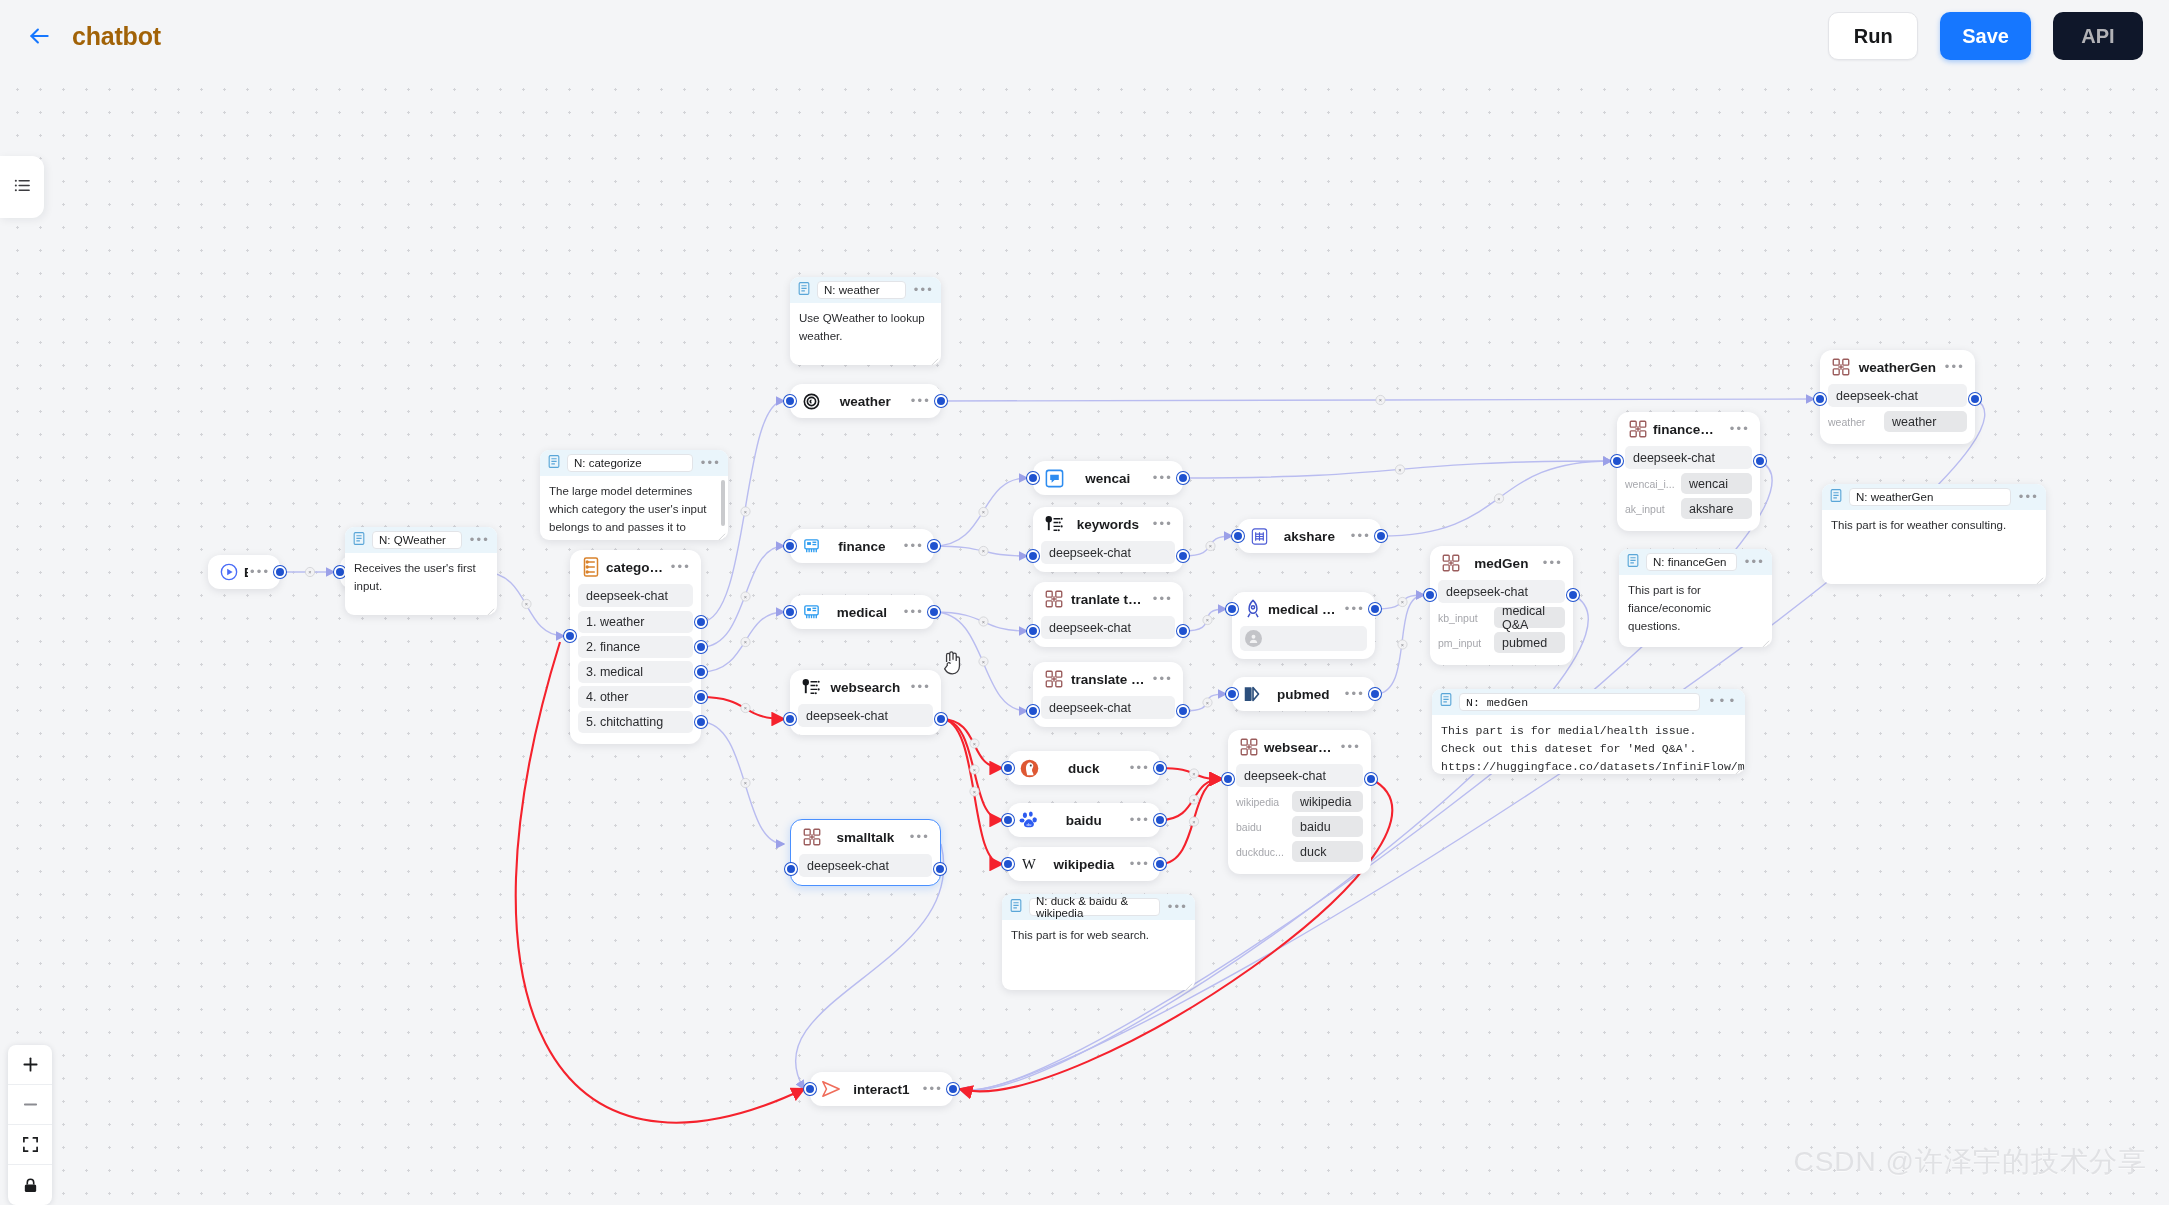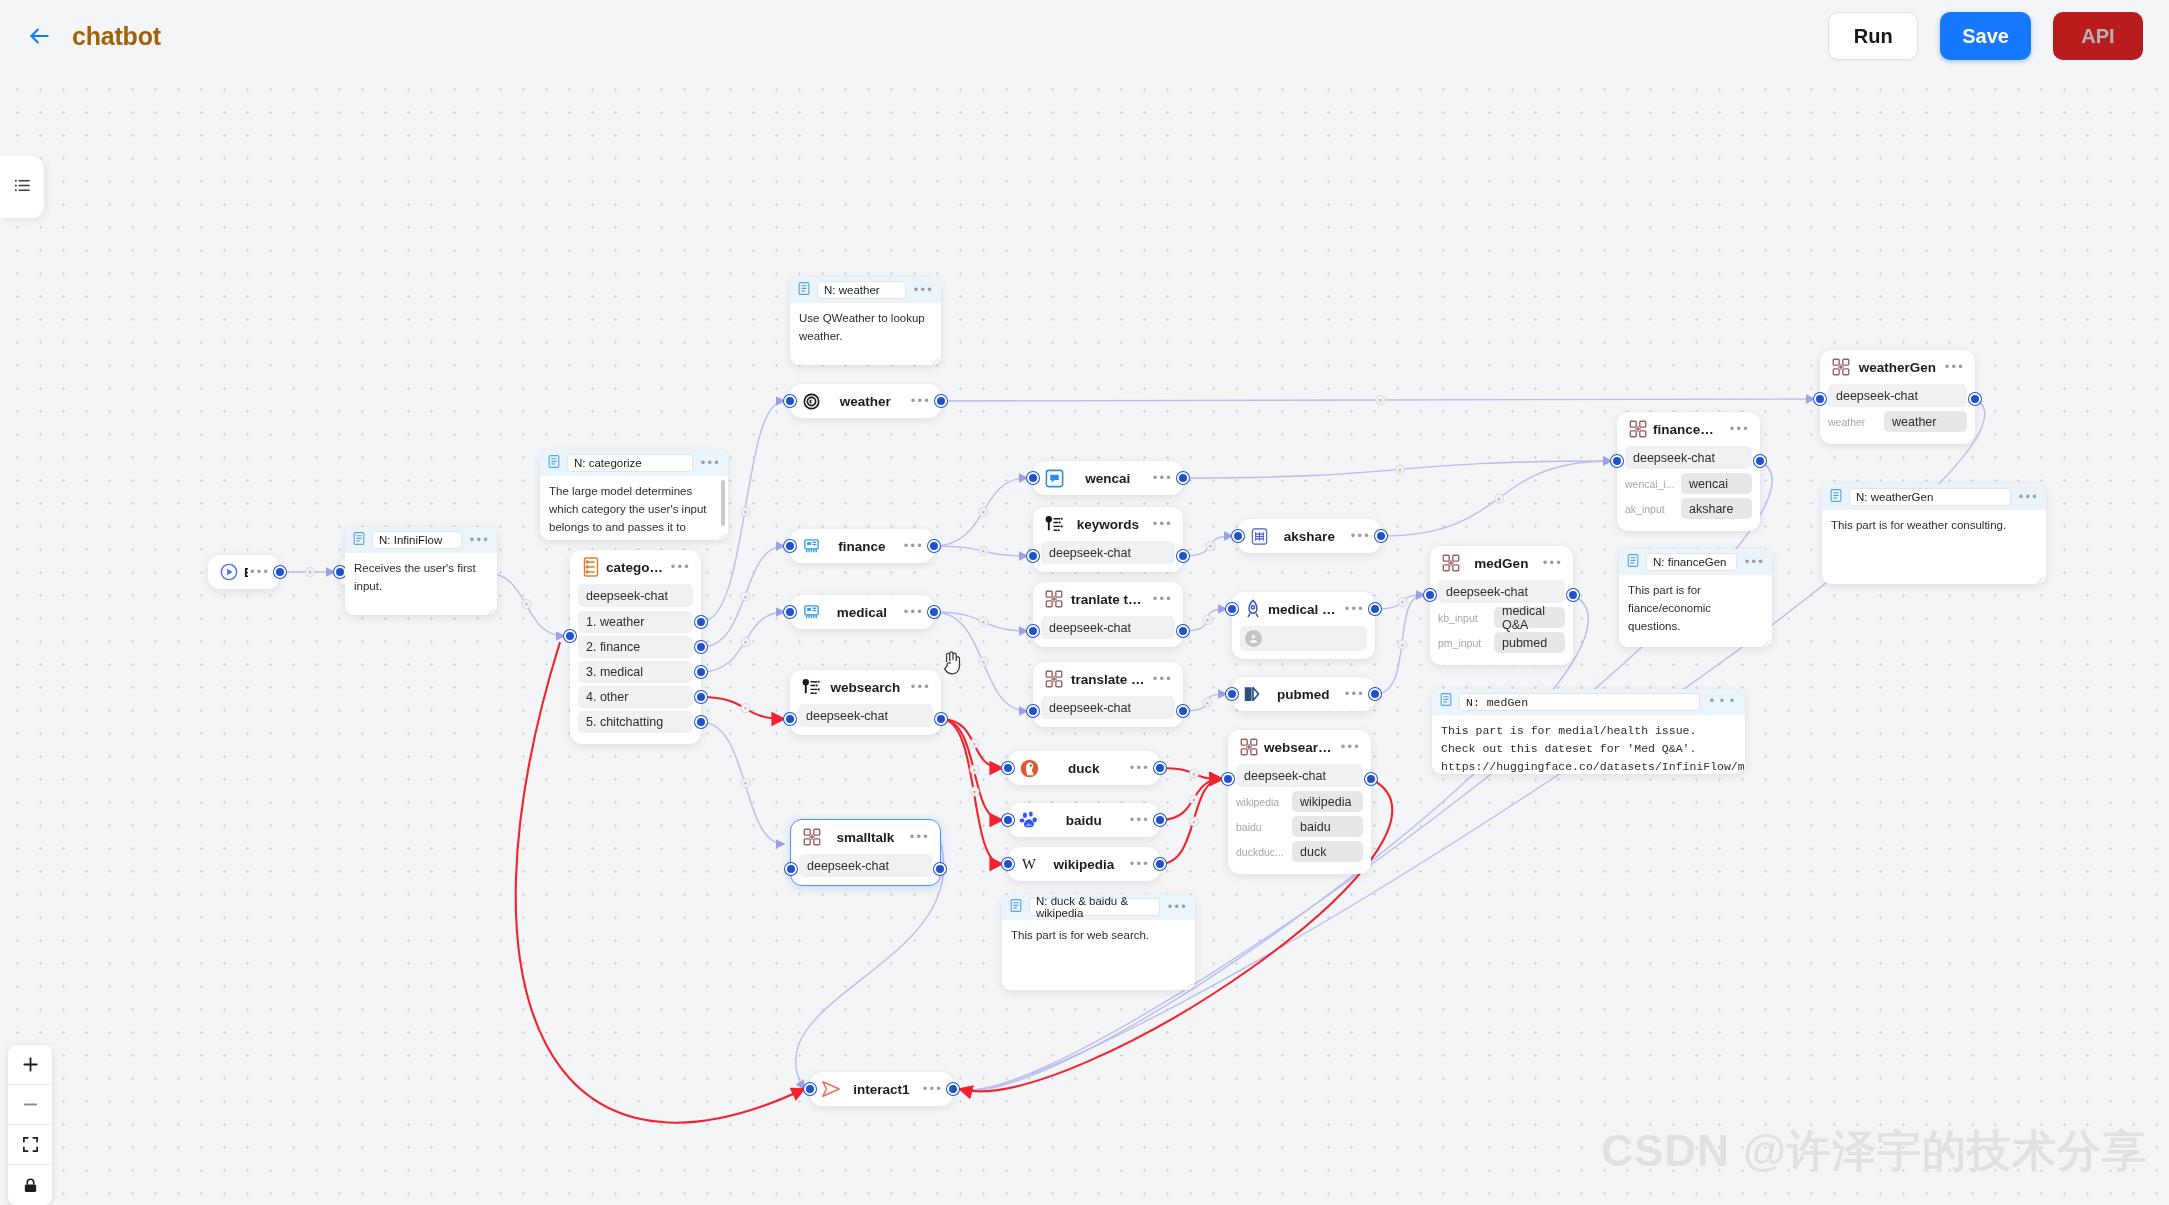--- a/index.html
+++ b/index.html
@@ -14,21 +14,21 @@
   #back-arrow svg { display:block; }
   #app-title { margin-left:12px; font-size:25px; font-weight:bold; color:#a16207;
     letter-spacing:-0.2px; }
   #header-actions { margin-left:auto; margin-right:26px; display:flex; align-items:center; gap:22px; }
   .hbtn { height:48px; border-radius:10px; font-size:20px; font-weight:bold;
     display:flex; align-items:center; justify-content:center; cursor:pointer;
     min-width:90px; padding:0 22px; }
   .hbtn.run { background:#ffffff; color:#17181a; border:1px solid #e3e4e8;
     box-shadow:0 1px 2px rgba(16,24,40,.05); }
   .hbtn.save { background:#1677ff; color:#ffffff; box-shadow:0 2px 5px rgba(22,119,255,.35); }
-  .hbtn.api { background:#b91c1c; color:#b2b2b6; }
+  .hbtn.api { background:#0f172a; color:#b2b2b6; }
 
   
   #canvas { position:absolute; left:0; top:72px; width:2169px; height:1133px;
     background-color:#f4f5f7;
     background-image:radial-gradient(circle, #d3d4d8 1.1px, transparent 1.2px);
     background-size:23px 23px; background-position:6px 6px; overflow:hidden; }
   #edge-layer { position:absolute; left:0; top:0; width:2169px; height:1133px; }
 
   
   #left-panel { position:absolute; left:0; top:84px; width:44px; height:62px;
@@ -90,22 +90,22 @@
     white-space:pre-line; position:relative; height:calc(100% - 26px); overflow:hidden; }
   .note-resize { position:absolute; right:2px; bottom:2px; width:9px; height:9px;
     opacity:.45; }
   .note-scrollbar { position:absolute; right:3px; top:4px; width:4px; height:46px;
     background:#c9cacd; border-radius:3px; }
 
   
   #hand-cursor { position:absolute; left:940px; top:575px; width:26px; height:30px; z-index:40; }
 
   
-  #watermark { position:absolute; right:22px; bottom:24px; font-size:44px;
-    color:#e0e1e4; font-weight:bold; letter-spacing:1px; z-index:35;
+  #watermark { position:absolute; right:22px; bottom:24px; font-size:28px;
+    color:#e0e1e4; font-weight:normal; letter-spacing:1px; z-index:35;
     text-shadow:0 1px 0 #fafafb; pointer-events:none; }
 </style>
 </head>
 <body>
 
 <div id="header">
   <div id="back-arrow">
     <span>
       <svg width="26" height="26" viewBox="0 0 24 24" fill="none" stroke="#1677ff" stroke-width="1.9" stroke-linecap="round" stroke-linejoin="round">
         <line x1="20" y1="12" x2="5" y2="12"></line>
@@ -690,21 +690,21 @@
     </div>
   <div id="notes-root">
       <div class="note" style="left: 345px; top: 455px; width: 152px; height: 88px;">
         <div class="note-head">
           <span><svg width="14" height="15" viewBox="0 0 16 17" fill="none" stroke="#5aa6d8" stroke-width="1.3">
               <rect x="2.5" y="1.8" width="11" height="13.4" rx="1.4"></rect>
               <line x1="5" y1="5.4" x2="11" y2="5.4"></line>
               <line x1="5" y1="8.3" x2="11" y2="8.3"></line>
               <line x1="5" y1="11.2" x2="9" y2="11.2"></line>
             </svg></span>
-          <span class="note-name">N: InfiniFlow</span>
+          <span class="note-name">N: QWeather</span>
           <span class="dots">•••</span>
         </div>
         <div class="note-body">Receives the user's first input.<span class="note-resize"><svg width="9" height="9" viewBox="0 0 10 10" stroke="#9a9ba0" stroke-width="1">
               <line x1="9" y1="2" x2="2" y2="9"></line>
               <line x1="9" y1="6" x2="6" y2="9"></line>
             </svg></span></div>
       </div>
       <div class="note" style="left: 540px; top: 378px; width: 188px; height: 90px;">
         <div class="note-head">
           <span><svg width="14" height="15" viewBox="0 0 16 17" fill="none" stroke="#5aa6d8" stroke-width="1.3">

